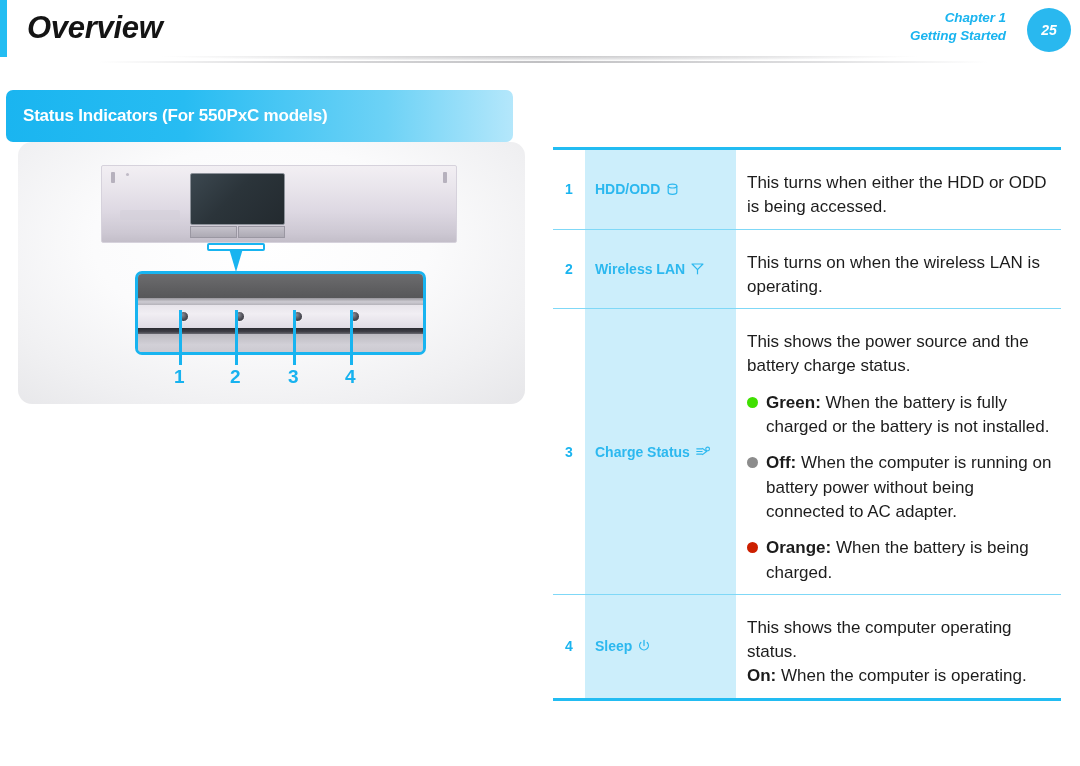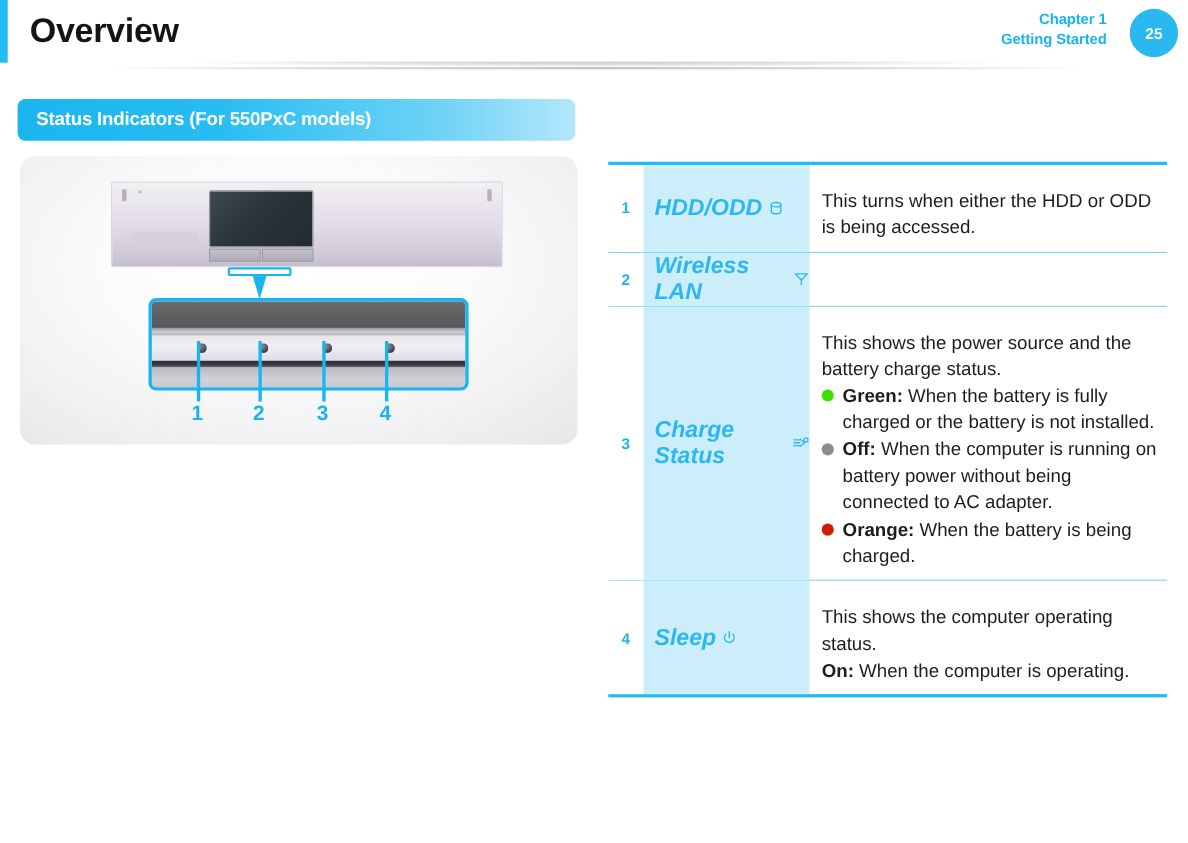--- a/index.html
+++ b/index.html
@@ -18,20 +18,21 @@
     height: 766px;
     background: #ffffff;
   }
 
   
   .header {
     position: absolute;
     left: 0; top: 0;
     width: 1080px;
     height: 78px;
+    font-style: italic;
   }
   .header-accent-bar {
     position: absolute;
     left: 0; top: 0;
     width: 7px;
     height: 57px;
     background: #23bdf2;
   }
   .page-title {
     position: absolute;
@@ -80,23 +81,23 @@
     position: absolute;
     left: 90px; top: 5px;
     width: 890px;
     height: 2px;
     background: linear-gradient(to right, rgba(255,255,255,0) 0%, rgba(160,160,165,0.35) 20%, rgba(130,130,135,0.5) 50%, rgba(160,160,165,0.35) 80%, rgba(255,255,255,0) 100%);
   }
 
   
   .section-heading {
     position: absolute;
-    left: 16px; top: 90px;
+    left: 6px; top: 90px;
     width: 507px;
-    height: 38px;
+    height: 52px;
     border-radius: 7px;
     background: linear-gradient(to right, #1ab5f0 0%, #27bcf2 35%, #6dd2f6 75%, #b4e7fb 100%);
     display: flex;
     align-items: center;
   }
   .section-heading-label {
     padding-left: 17px;
     font-size: 17px;
     font-weight: bold;
     color: #ffffff;
@@ -258,39 +259,39 @@
     font-weight: bold;
     color: #1ab4ef;
     background: #ffffff;
   }
   .cell-label {
     flex: 0 0 151px;
     background: #cceefb;
     display: flex;
     align-items: center;
     padding-left: 10px;
-    font-size: 21px;
+    font-size: 14px;
     font-weight: bold;
     color: #2cb8ef;
     gap: 5px;
-    font-style: italic;
   }
   .cell-desc {
     flex: 1;
     padding: 21px 8px 9px 11px;
     font-size: 17px;
     color: #1c1c1c;
     line-height: 1.43;
   }
   .cell-desc p { margin: 0; }
 
   .bullet-line {
     display: flex;
     align-items: flex-start;
     gap: 8px;
+    margin-top: 12px;
   }
   .dot {
     flex: 0 0 auto;
     width: 11px; height: 11px;
     border-radius: 50%;
     margin-top: 6px;
   }
   .dot.green  { background: #3fe000; }
   .dot.orange { background: #cc1f00; }
   .dot.off    { background: #8c8c8c; }
@@ -379,20 +380,23 @@
     <div class="trow">
       <div class="cell-num">2</div>
       <div class="cell-label">
         <span>Wireless LAN</span>
         <span class="ico">
           <svg width="15" height="15" viewBox="0 0 16 16">
             <path d="M2.2 3.2 H13.8 L8 9.2 Z" fill="none" stroke="#2cb8ef" stroke-width="1.3" stroke-linejoin="round"></path>
             <line x1="8" y1="9.2" x2="8" y2="14.2" stroke="#2cb8ef" stroke-width="1.3"></line>
           </svg>
         </span>
+      </div>
+      <div class="cell-desc">
+        <p>This turns on when the wireless LAN is operating.</p>
       </div>
     </div>
 
     <div class="trow">
       <div class="cell-num">3</div>
       <div class="cell-label">
         <span>Charge Status</span>
         <span class="ico">
           <svg width="16" height="15" viewBox="0 0 18 16">
             <path d="M2 5 H8 M2 8 H8 M2 11 H8" stroke="#2cb8ef" stroke-width="1.3" stroke-linecap="round"></path>

